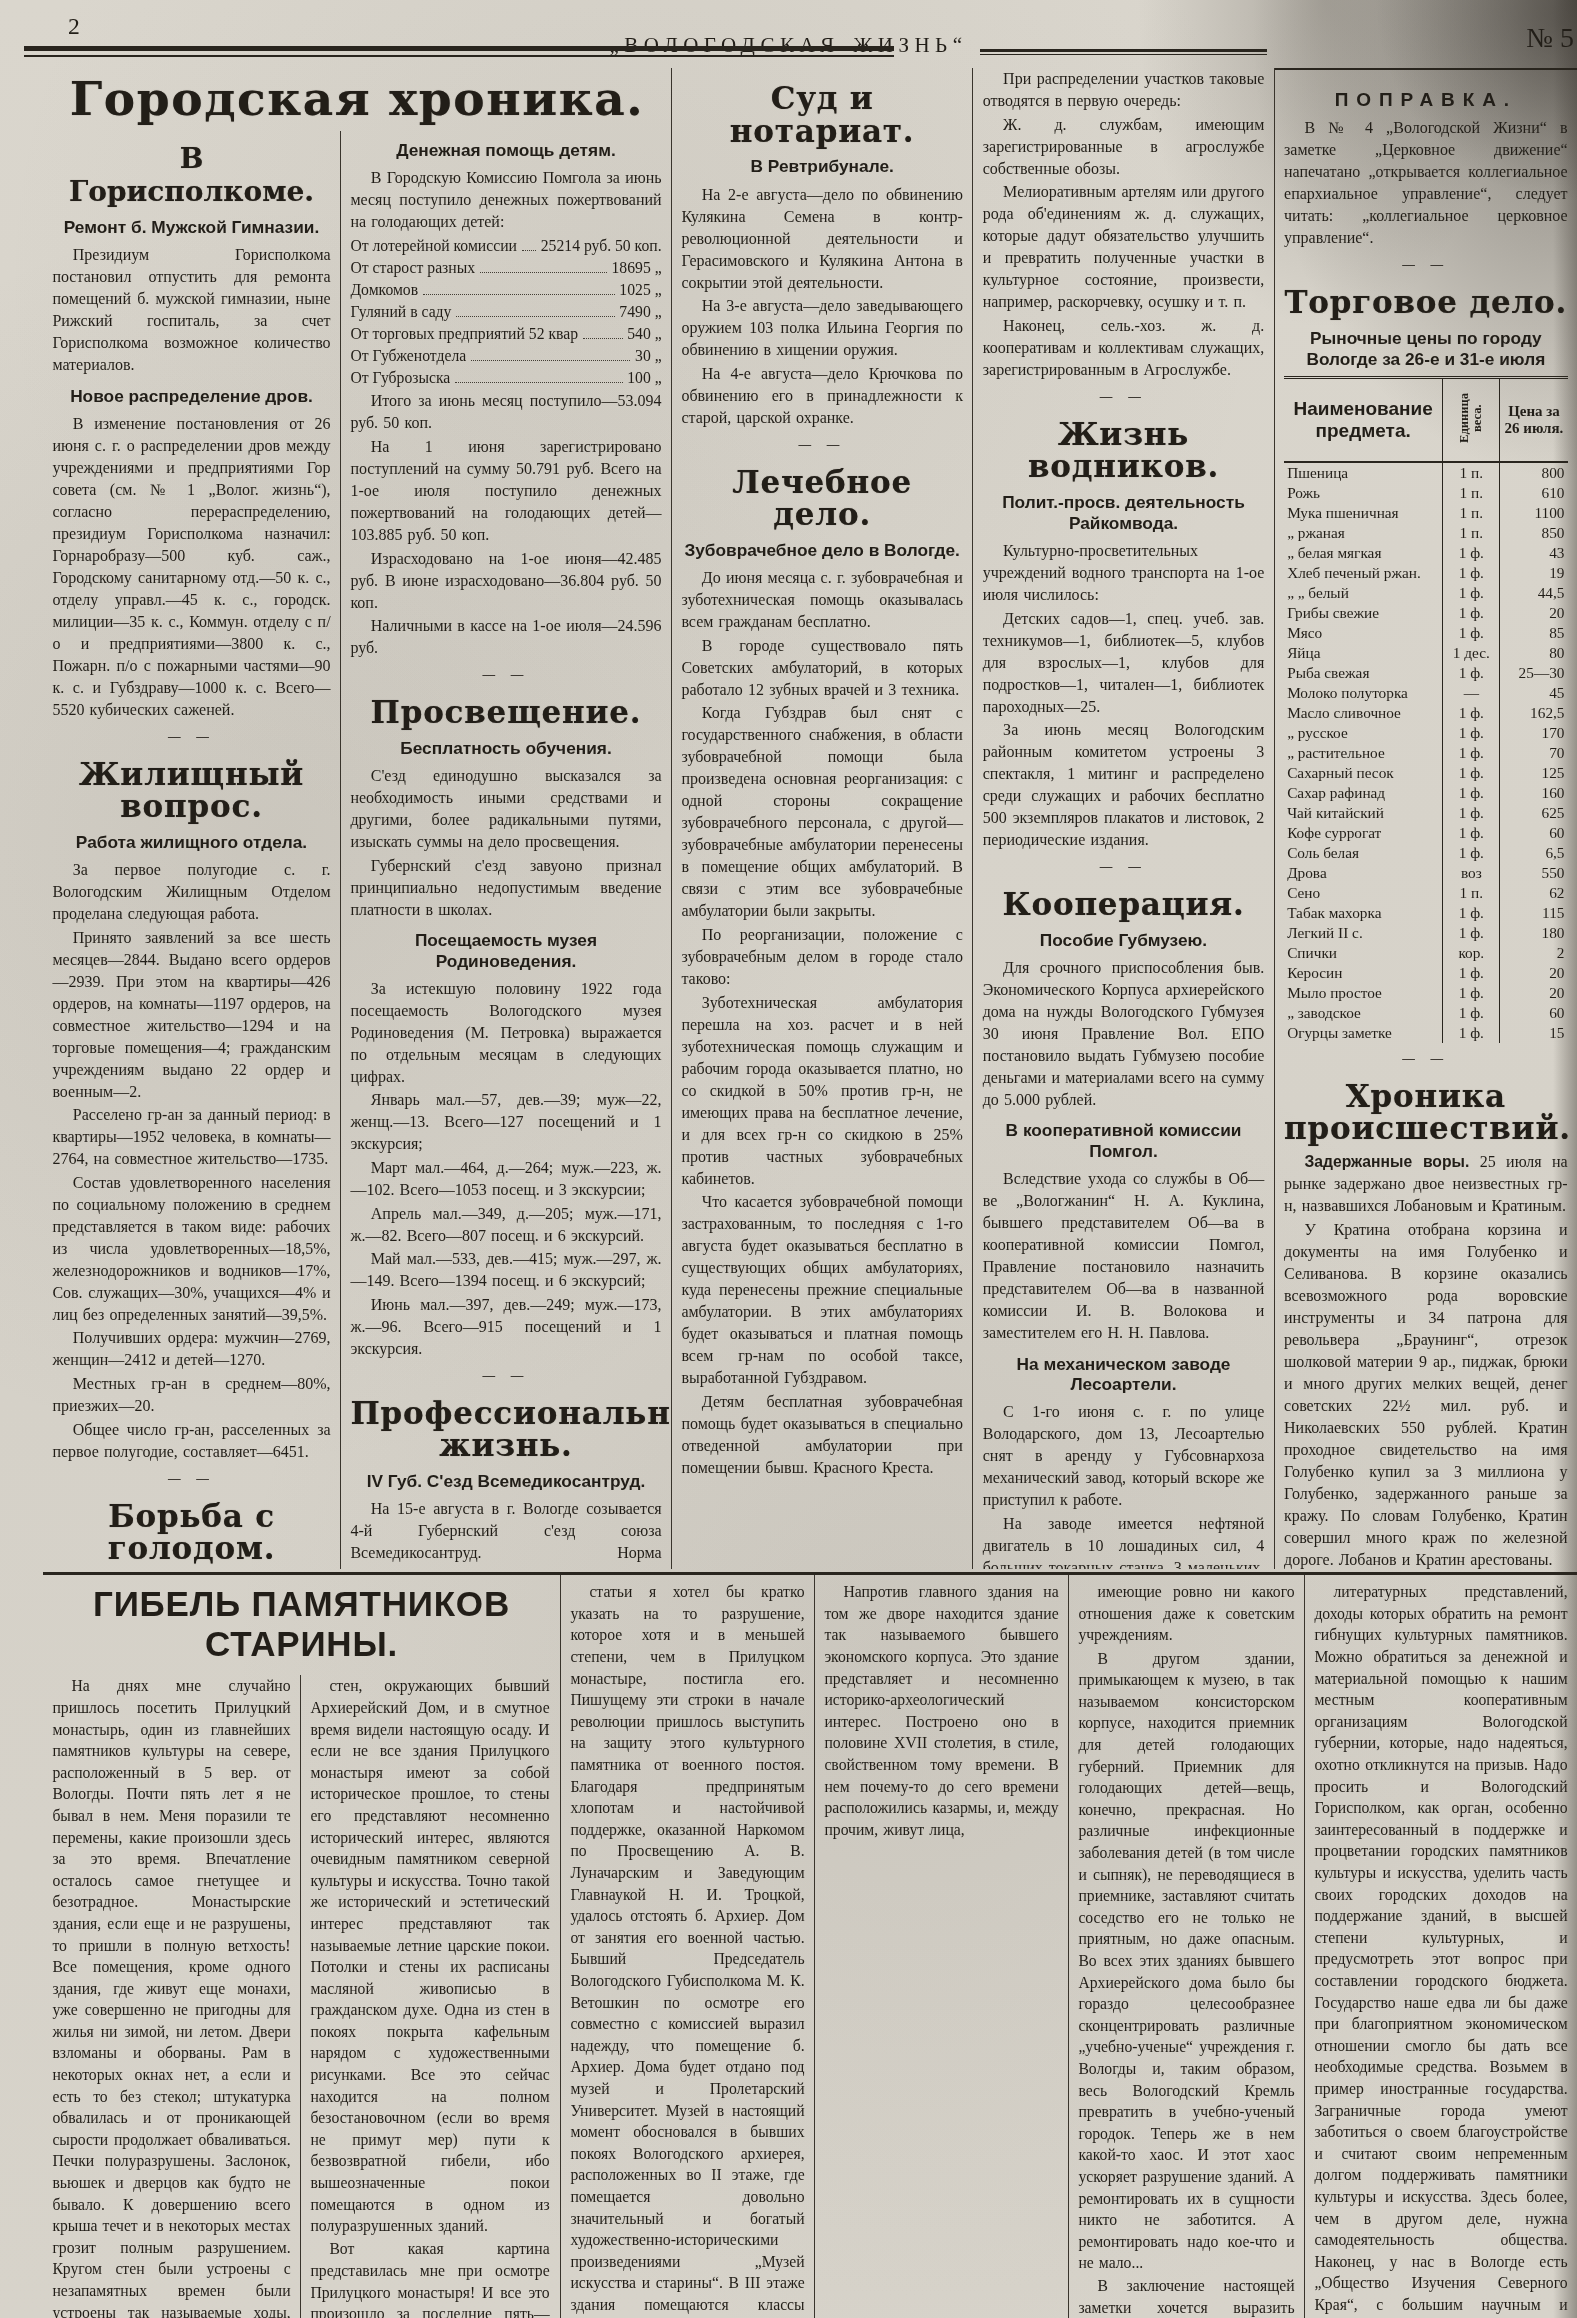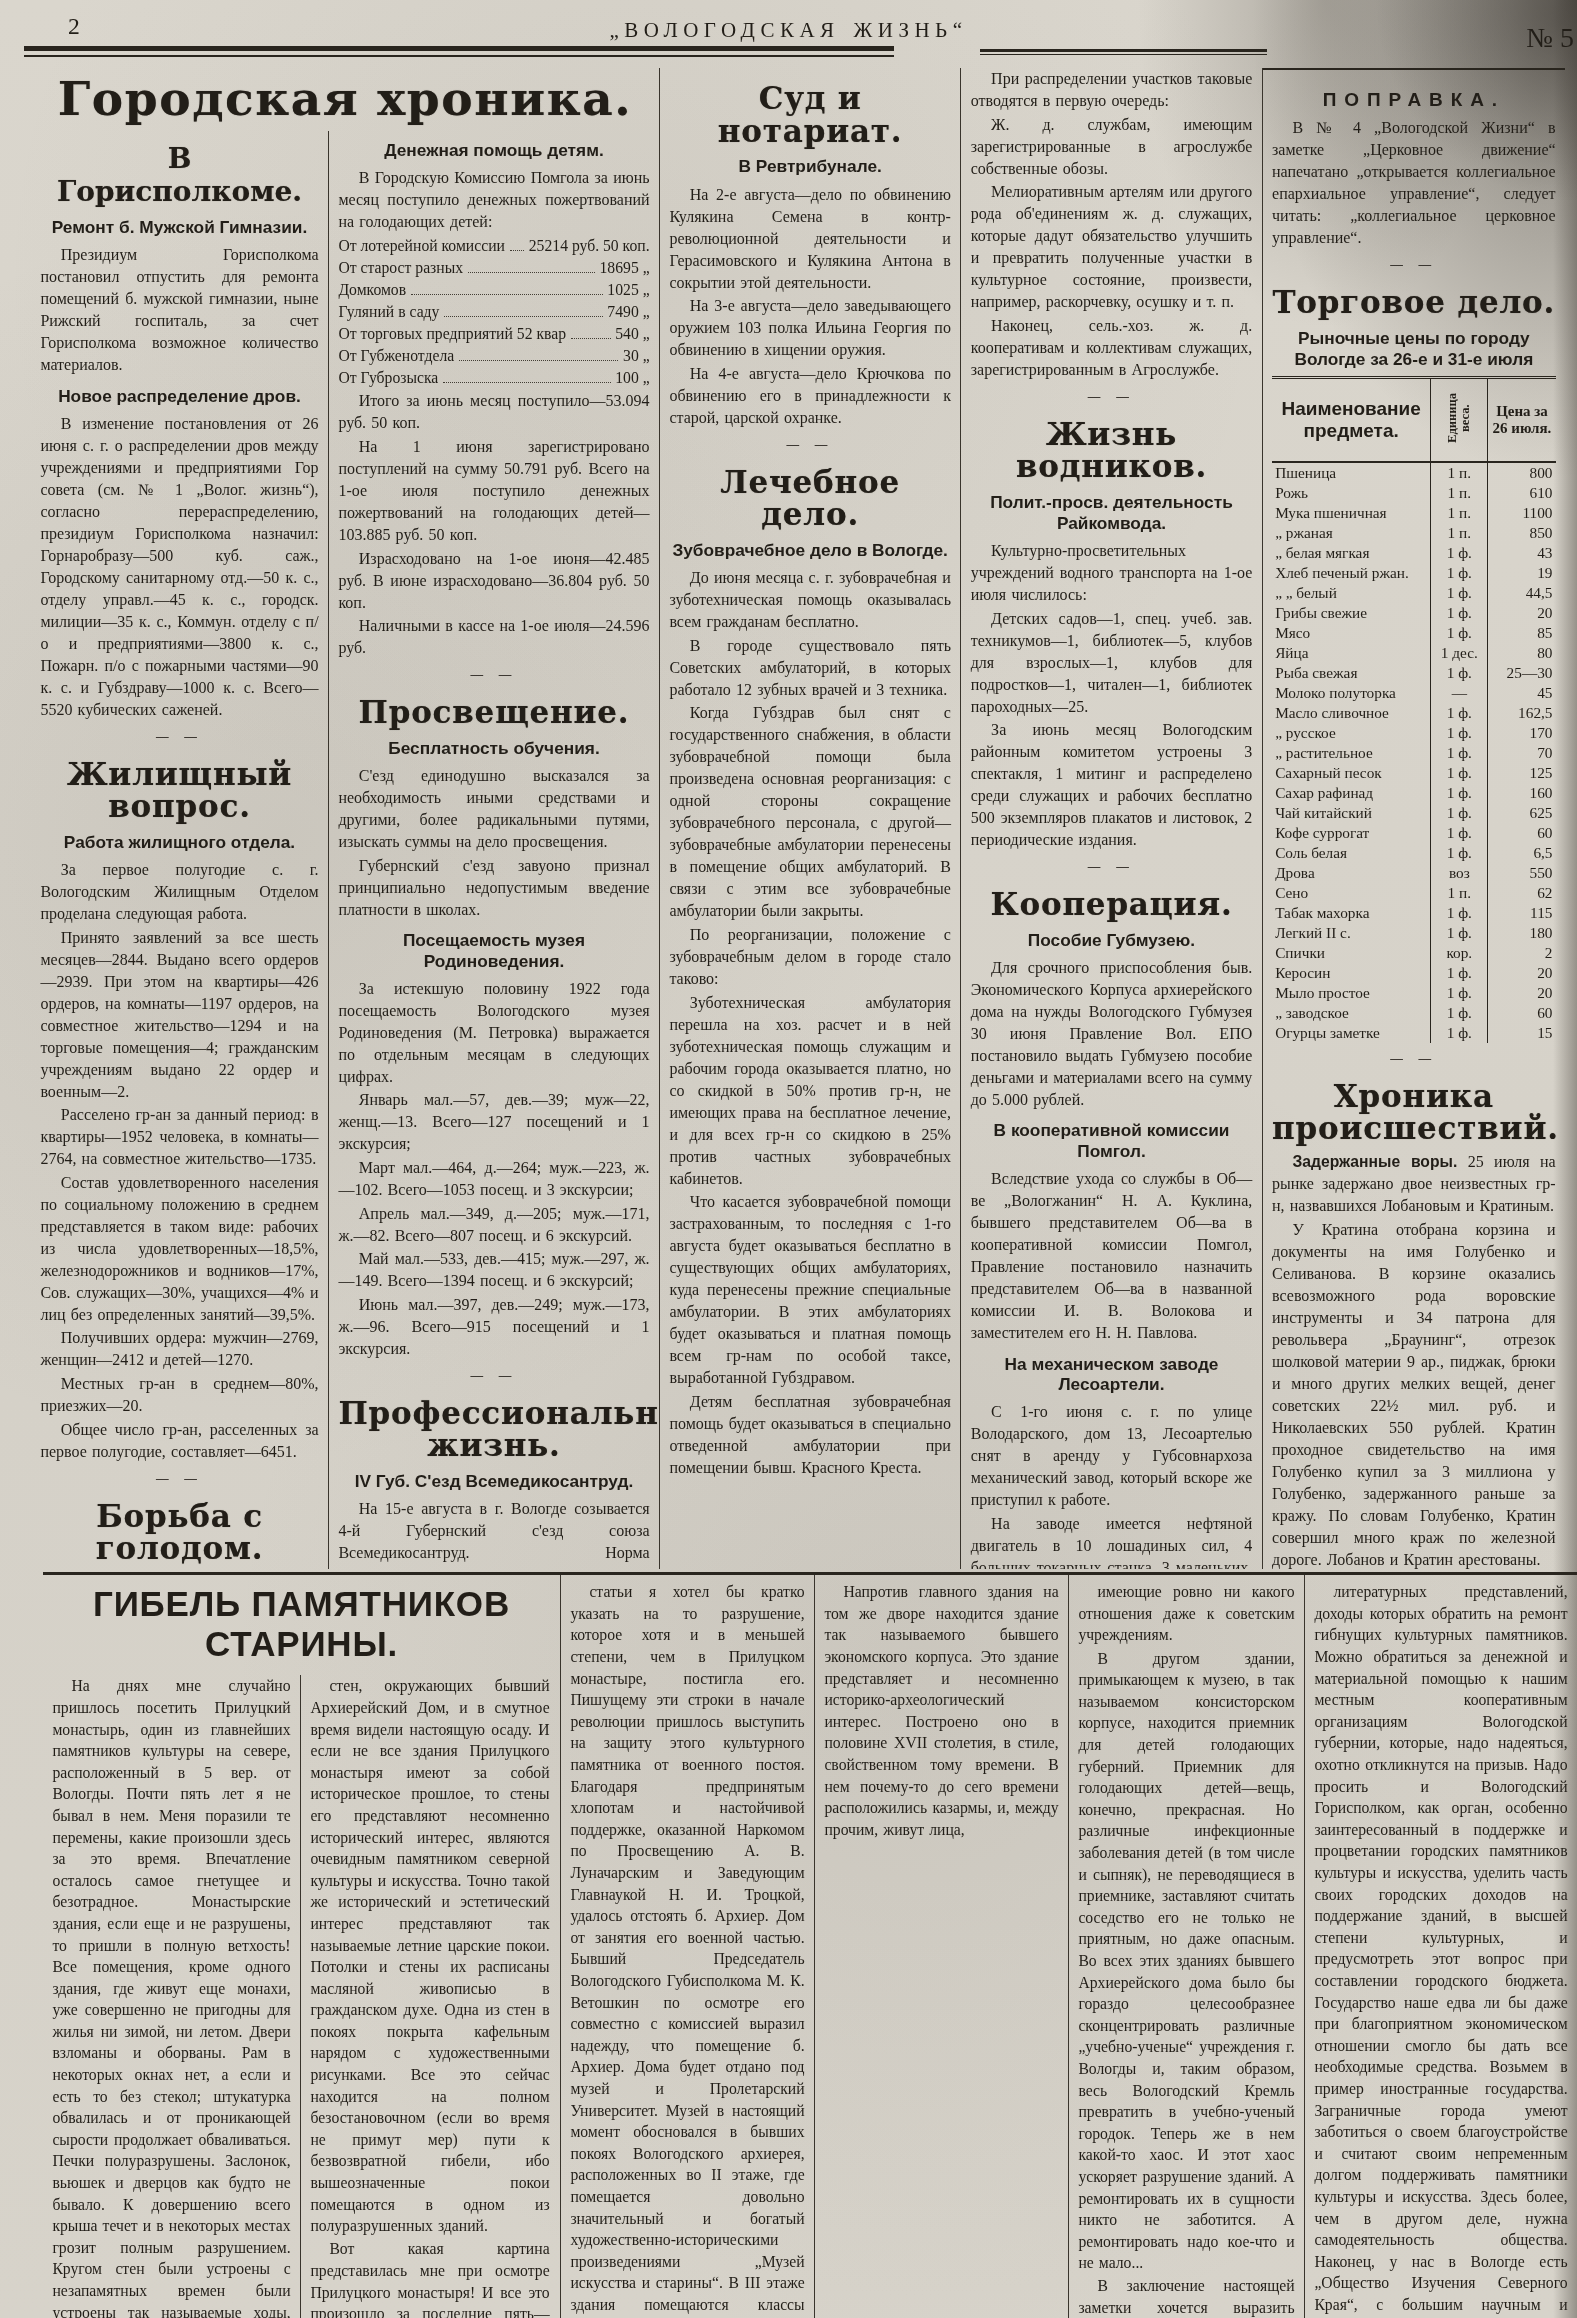--- a/index.html
+++ b/index.html
@@ -12,29 +12,29 @@
       radial-gradient(circle at 58% 72%, rgba(120,115,106,.12), transparent 36%),
       radial-gradient(circle at 40% 12%, rgba(130,125,115,.10), transparent 28%),
       linear-gradient(to bottom,#dad6cd,#d5d1c8 60%,#d7d3ca);}
   .edge{position:absolute;right:0;top:0;bottom:0;width:23.6px;
     background:linear-gradient(to right,transparent,rgba(70,65,58,.45));}
   .blotch{position:absolute;top:0;right:0;width:204px;height:204px;
     background:radial-gradient(ellipse at 100% 0%,rgba(48,44,39,.55),transparent 70%);}
   
   .mast{position:absolute;top:4.7px;left:0;width:100%;height:47px;}
   .pageno{position:absolute;left:68px;top:7.9px;font-size:23.6px;}
-  .mtitle{position:absolute;left:0;right:0;top:13px;text-align:center;
+  .mtitle{position:absolute;left:0;right:0;top:28px;text-align:center;
     font-size:21px;letter-spacing:5.5px;word-spacing:3.1px;}
   .missue{position:absolute;right:3.1px;top:17.3px;font-size:28px;white-space:nowrap;}
   .rule-a{position:absolute;top:46px;left:23.6px;width:870px;height:3.9px;
     border-top:5.5px solid #29251e;border-bottom:2.4px solid #29251e;}
   .rule-b{position:absolute;top:49px;left:980px;width:287px;height:2.4px;
     border-top:3.9px solid #29251e;border-bottom:1.6px solid #29251e;}
   
-  #topcols{position:absolute;top:68px;left:31px;width:1534px;height:1501px;display:flex;overflow:hidden;}
+  #topcols{position:absolute;top:68px;left:43px;width:1534px;height:1501px;display:flex;overflow:hidden;}
   .grp12{width:628px;border-right:1.6px solid #39342c;display:flex;flex-direction:column;}
   .banner{font-family:"DejaVu Serif",serif;font-weight:bold;font-size:47px;text-align:center;
     margin:3.1px 0 4.7px;letter-spacing:1.6px;text-shadow:0 0 0.8px rgba(25,20,12,.55);}
   .grp12in{display:flex;flex:1;min-height:0;}
   .tcol{box-sizing:border-box;padding:0 9.4px;overflow:hidden;}
   .c1{width:298px;border-right:1.6px solid #39342c;}
   .c2{width:330px;}
   .c3{width:302px;border-right:1.6px solid #39342c;}
   .c4{width:302px;border-right:1.6px solid #39342c;}
   .c5{width:303px;border-top:2.4px solid #29251e;padding-top:7.9px;}

